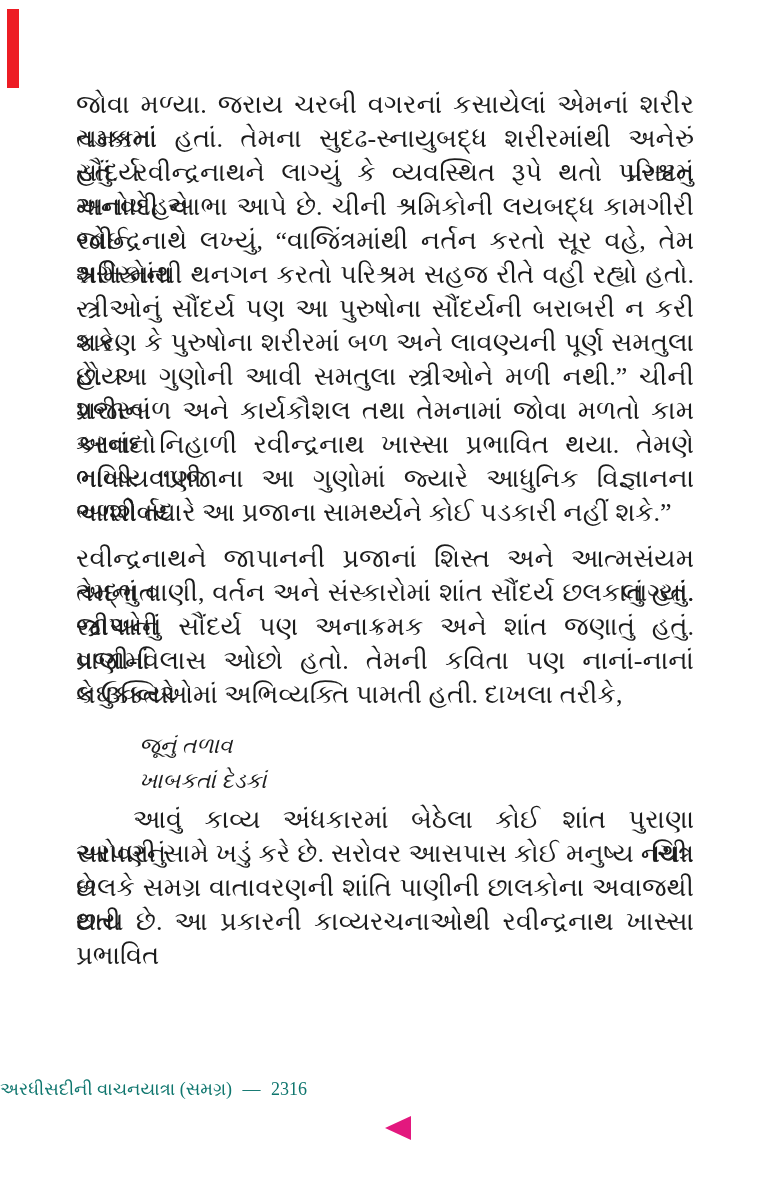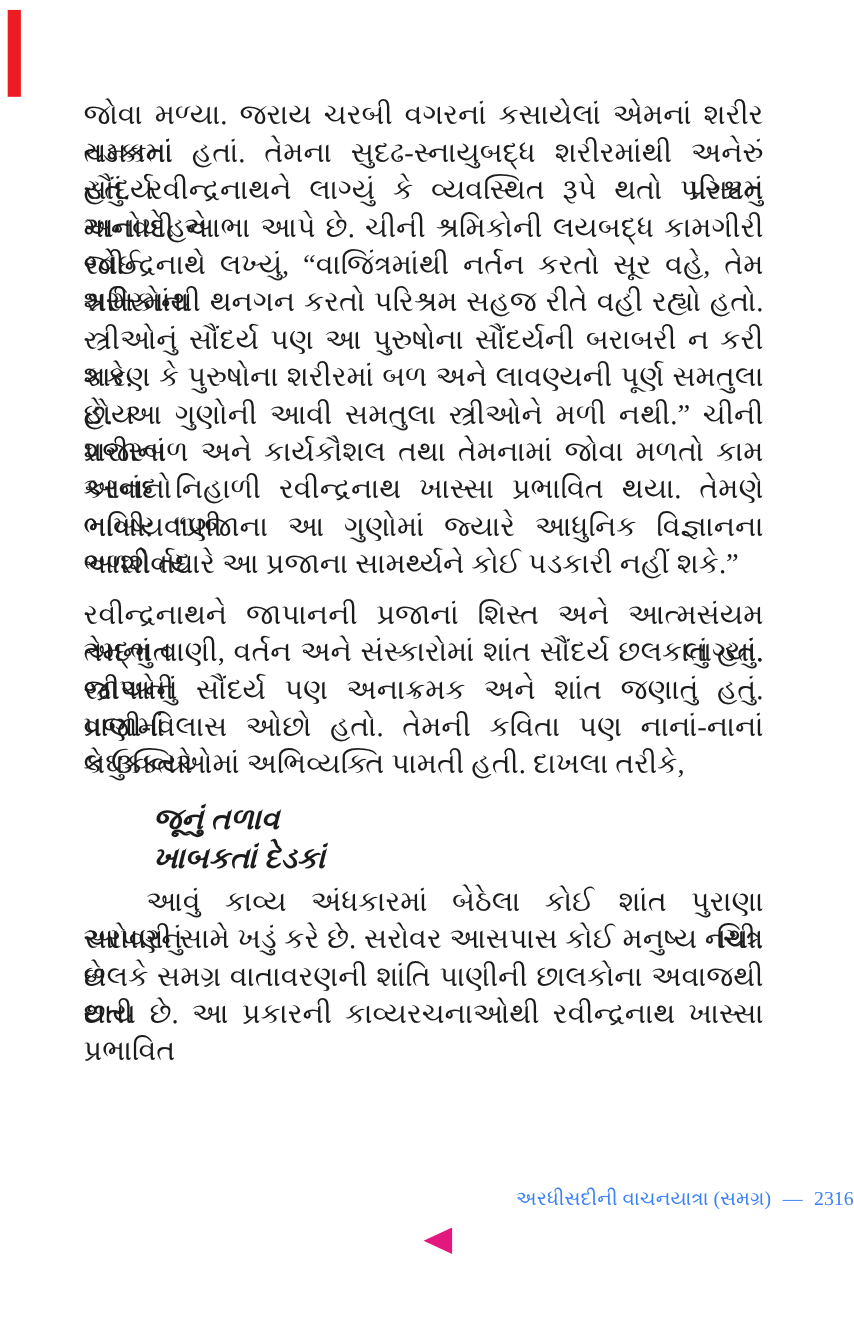--- a/index.html
+++ b/index.html
@@ -48,37 +48,36 @@
   .para .line.indent {
     text-indent: 57px;
   }
   .para-2 { margin-top: 12px; }
   .poem {
     margin-top: 16px;
     margin-bottom: 5px;
     padding-left: 63px;
     font-style: italic;
     line-height: 35px;
-    font-size: 27px;
-    font-weight: bold;
+    font-size: 22px;
   }
   .poem .line {
     text-align: left;
     text-align-last: left;
     height: 35px;
   }
   .footer {
     position: absolute;
     left: 0;
     top: 1076px;
     width: 776px;
-    text-align: right;
+    text-align: left;
     font-size: 18px;
     line-height: 26px;
-    color: #3b82f6;
+    color: #0f766e;
   }
   .footer span { display: inline; }
   .footer .sep { padding: 0 6px; }
   .nav-triangle {
     position: absolute;
     left: 385px;
     top: 1116px;
     width: 0;
     height: 0;
     border-top: 12px solid transparent;

